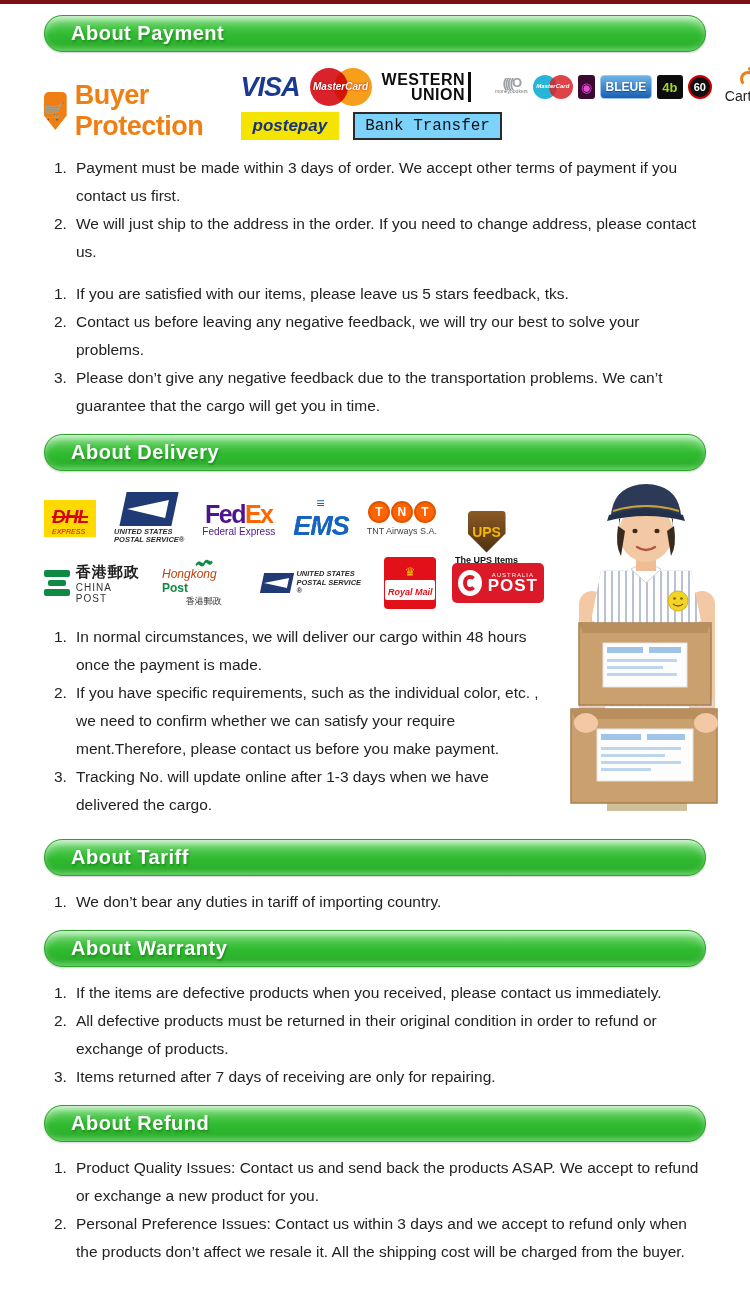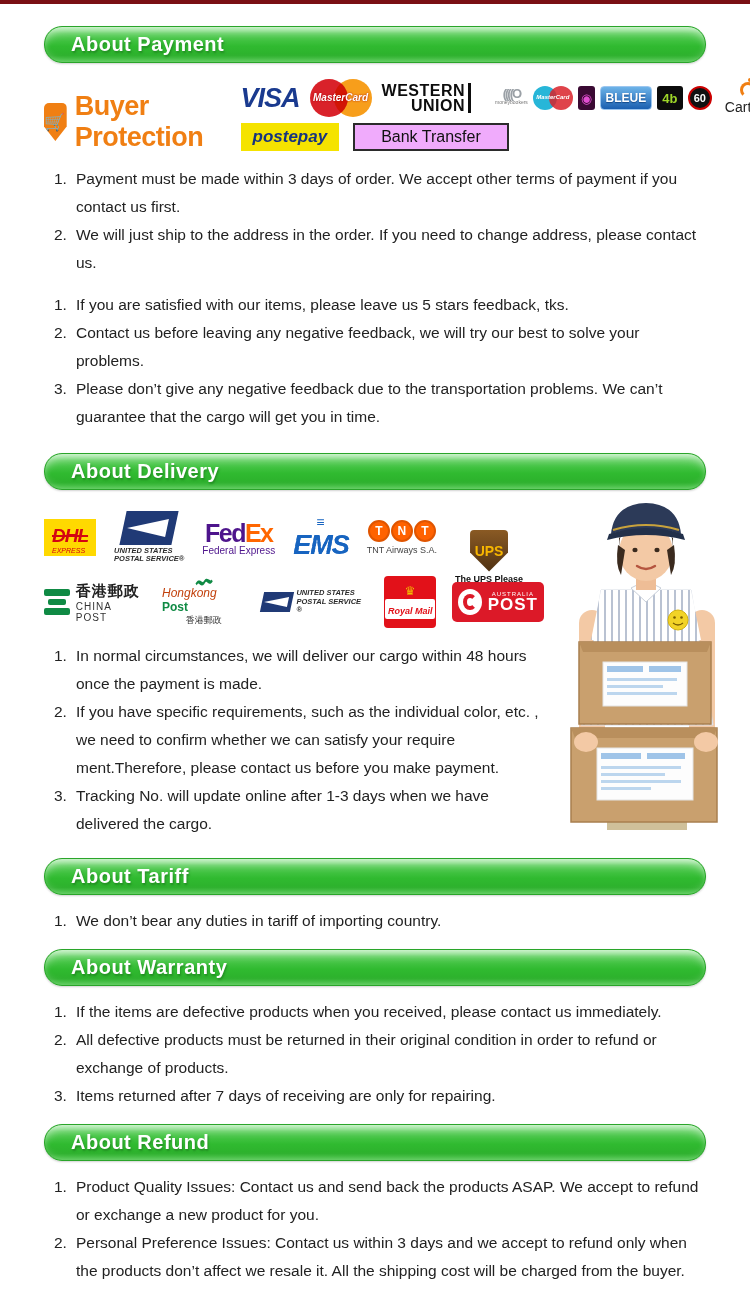--- a/index.html
+++ b/index.html
@@ -7,21 +7,21 @@
   body {
     width:750px; min-height:1298px; margin:0 auto;
     font-family:"Liberation Sans","DejaVu Sans",sans-serif;
     color:#1c1c1c; position:relative; overflow:hidden;
   }
   .topbar { height:4px; width:100%; background:#7a1014; }
   .content { padding:0 44px; }
 
   
   .hdr {
-    height:37px; border-radius:18px; margin-top:22px;
+    height:37px; border-radius:18px; margin-top:11px;
     background:linear-gradient(#8fe38f 0%, #54cc54 18%, #30ba30 55%, #2cb12c 82%, #45c445 100%);
     border:1px solid #2aa52a;
     box-shadow:inset 0 10px 10px -6px rgba(255,255,255,.65), inset 0 -5px 8px -5px rgba(255,255,255,.35), 0 1px 2px rgba(0,0,0,.18);
     display:flex; align-items:center; padding-left:26px;
   }
   .hdr span {
     color:#ffffff; font-size:20px; font-weight:bold; letter-spacing:.5px;
     text-shadow:1px 2px 2px rgba(25,110,25,.55);
   }
 
@@ -66,21 +66,21 @@
   .mc2 b { position:absolute; top:8px; left:0; width:40px; color:#fff; font-size:6px; font-style:italic; text-align:center; }
   .maestro { width:17px; background:#3a0a33; color:#e14ed0; font-size:13px; font-weight:bold; }
   .bleue { width:52px; background:linear-gradient(#6db3e8,#1a5fb0); color:#fff; font-weight:bold; font-size:12px; border:1px solid #9cc6ef; border-radius:4px; text-shadow:0 1px 1px #134a8a; }
   .dankort { width:26px; background:#0c0c0c; color:#9ed629; font-weight:bold; font-size:13px; }
   .sixty { width:24px; background:#111; color:#fff; font-weight:bold; font-size:11px; border:2px solid #c00; border-radius:12px; }
   .cartasi { display:flex; flex-direction:column; align-items:center; margin-left:8px; }
   .cartasi .swirl { width:16px; height:16px; border:3px solid #f07f13; border-bottom-color:transparent; border-radius:50%; position:relative; }
   .cartasi .swirl::after { content:""; position:absolute; top:-7px; left:5px; width:4px; height:4px; border-radius:50%; background:#f07f13; }
   .cartasi .name { font-size:14px; color:#222; margin-top:1px; }
   .postepay { background:#f5e300; color:#16337f; font-weight:bold; font-style:italic; font-size:17px; padding:4px 12px; }
-  .bank { border:2px solid #2b2b2b; background:#f0abfc; color:#111; font-size:16px; padding:3px 26px; }
+  .bank { border:2px solid #2b2b2b; background:#7dd3fc; color:#111; font-size:16px; padding:3px 10px;font-family:Liberation Mono, monospace; }
 
   
   .delivery-flex { display:flex;justify-content:space-between; }
   .delivery-left { width:500px; }
   .delivery-right { width:210px; margin-left:-3px; }
   .carriers { display:flex; align-items:center; gap:18px; margin-top:16px; height:62px; }
   .carriers2 { gap:16px; height:56px; margin-top:6px; }
   .logo { display:flex; flex-direction:column; align-items:center; justify-content:center; }
   .dhl { background:#ffd900; padding:6px 8px 2px; }
   .dhl .t { color:#d40511; font-weight:900; font-style:italic; font-size:19px; letter-spacing:-1px; text-decoration:line-through; text-decoration-thickness:2px; }
@@ -244,21 +244,21 @@
         <div class="logo tnt">
           <span class="circles">
             <b>T</b>
             <b>N</b>
             <b>T</b>
           </span>
           <span class="s">TNT Airways S.A.</span>
         </div>
         <div class="logo ups">
           <span class="shield">UPS</span>
-          <span class="s">The UPS Please</span>
+          <span class="s">The UPS Items</span>
         </div>
       </div>
 
       <div class="carriers carriers2">
         <div class="logo cnpost">
           <span class="cn-mark">
               <i></i>
               <i></i>
               <i></i>
             </span>

